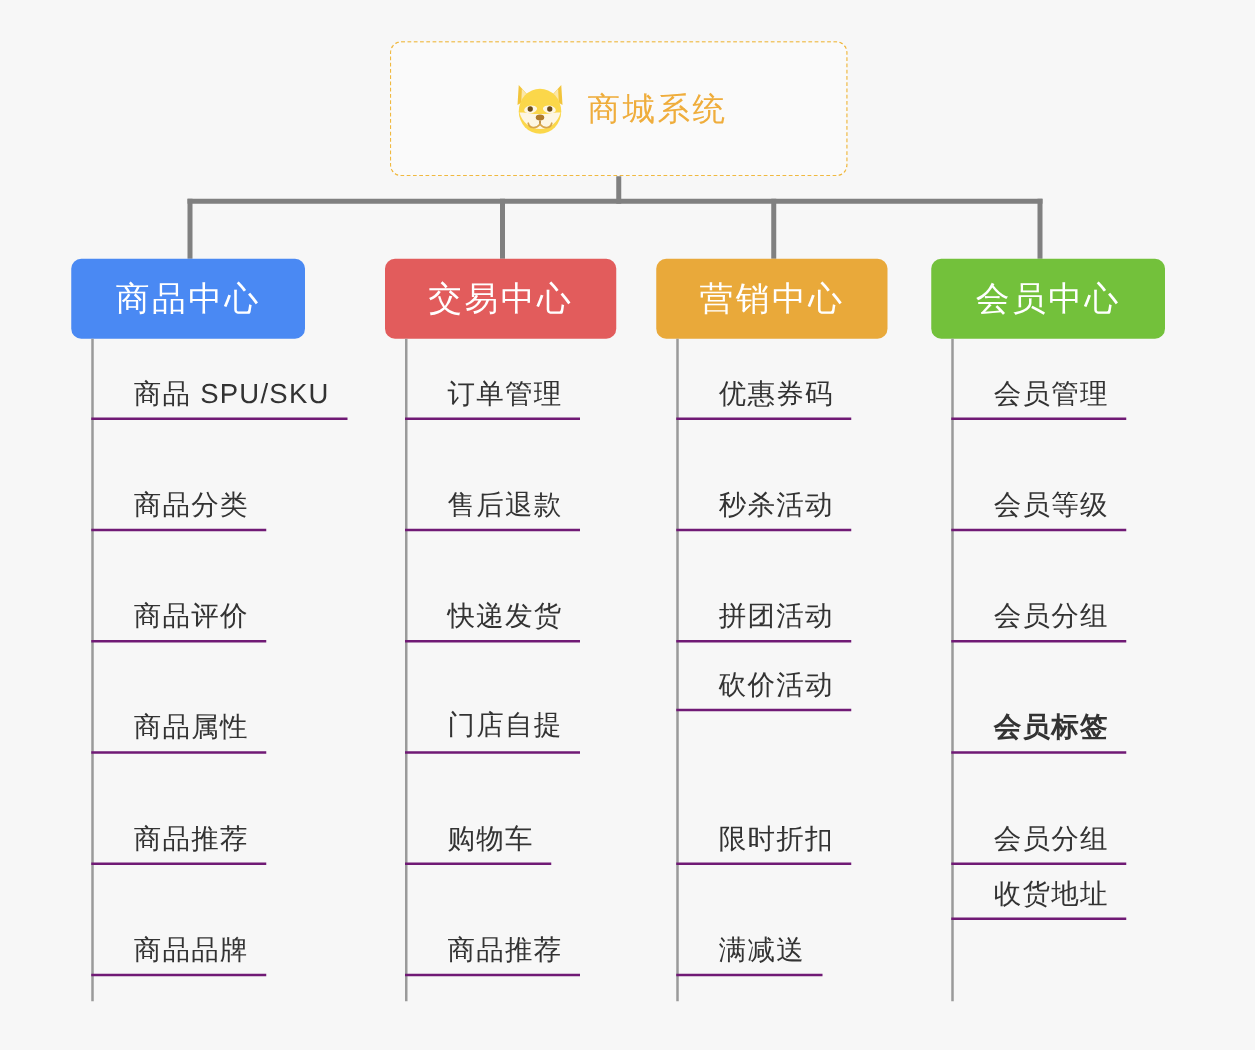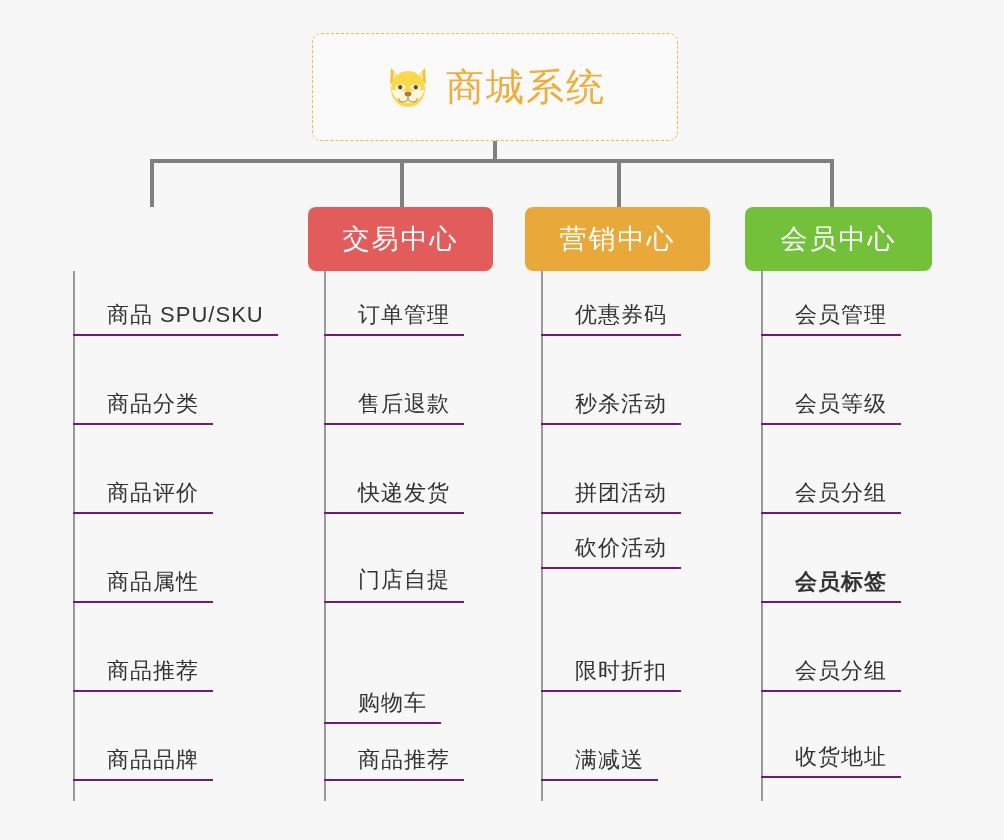--- a/index.html
+++ b/index.html
@@ -36,21 +36,21 @@
     justify-content: center;
     gap: 14px;
   }
   .root-emoji {
     width: 48px;
     height: 46px;
     position: relative;
     flex: none;
   }
   .root-title {
-    font-size: 38px;
+    font-size: 26px;
     color: #efad3c;
     letter-spacing: 2px;
     line-height: 1;
     white-space: nowrap;
     text-align: center;
   }
 
   
   .conn {
     position: absolute;
@@ -160,20 +160,25 @@
     <div class="root-title">商城系统</div>
   </div>
 
   <div class="conn stem"></div>
   <div class="conn hbar"></div>
   <div class="conn drop drop-0"></div>
   <div class="conn drop drop-1"></div>
   <div class="conn drop drop-2"></div>
   <div class="conn drop drop-3"></div>
 
+  <div class="branch branch-0">
+    <div class="branch-head" style="background: rgb(74, 137, 243);">
+      <span>商品中心</span>
+    </div>
+  </div>
   <div class="branch branch-2">
     <div class="branch-head" style="background: rgb(233, 169, 58);">
       <span>营销中心</span>
     </div>
   </div>
   <div class="branch branch-1">
     <div class="branch-head" style="background: rgb(226, 92, 92);">
       <span>交易中心</span>
     </div>
   </div>
@@ -192,29 +197,29 @@
       <div class="leaf" style="left: 73px; top: 330px;"><div class="leaf-inner" style="transform: translateY(-30px);"><span class="leaf-label">商品 SPU/SKU</span></div></div>
       <div class="leaf" style="left: 73px; top: 419px;"><div class="leaf-inner" style="transform: translateY(-30px);"><span class="leaf-label">商品分类</span></div></div>
       <div class="leaf" style="left: 73px; top: 508px;"><div class="leaf-inner" style="transform: translateY(-30px);"><span class="leaf-label">商品评价</span></div></div>
       <div class="leaf" style="left: 73px; top: 597px;"><div class="leaf-inner" style="transform: translateY(-30px);"><span class="leaf-label">商品属性</span></div></div>
       <div class="leaf" style="left: 73px; top: 686px;"><div class="leaf-inner" style="transform: translateY(-30px);"><span class="leaf-label">商品推荐</span></div></div>
       <div class="leaf" style="left: 73px; top: 775px;"><div class="leaf-inner" style="transform: translateY(-30px);"><span class="leaf-label">商品品牌</span></div></div>
       <div class="leaf" style="left: 324px; top: 330px;"><div class="leaf-inner" style="transform: translateY(-30px);"><span class="leaf-label">订单管理</span></div></div>
       <div class="leaf" style="left: 324px; top: 419px;"><div class="leaf-inner" style="transform: translateY(-30px);"><span class="leaf-label">售后退款</span></div></div>
       <div class="leaf" style="left: 324px; top: 508px;"><div class="leaf-inner" style="transform: translateY(-30px);"><span class="leaf-label">快递发货</span></div></div>
       <div class="leaf" style="left: 324px; top: 597px;"><div class="leaf-inner" style="transform: translateY(-30px); font-family: Liberation Mono, monospace;"><span class="leaf-label">门店自提</span></div></div>
-      <div class="leaf" style="left: 324px; top: 718px;"><div class="leaf-inner" style="transform: translateY(-30px);"><span class="leaf-label">购物车</span></div></div>
+      <div class="leaf" style="left: 324px; top: 686px;"><div class="leaf-inner" style="transform: translateY(-30px);"><span class="leaf-label">购物车</span></div></div>
       <div class="leaf" style="left: 324px; top: 775px;"><div class="leaf-inner" style="transform: translateY(-30px);"><span class="leaf-label">商品推荐</span></div></div>
       <div class="leaf" style="left: 541px; top: 330px;"><div class="leaf-inner" style="transform: translateY(-30px);"><span class="leaf-label">优惠券码</span></div></div>
       <div class="leaf" style="left: 541px; top: 419px;"><div class="leaf-inner" style="transform: translateY(-30px);"><span class="leaf-label">秒杀活动</span></div></div>
       <div class="leaf" style="left: 541px; top: 508px;"><div class="leaf-inner" style="transform: translateY(-30px);"><span class="leaf-label">拼团活动</span></div></div>
       <div class="leaf" style="left: 541px; top: 563px;"><div class="leaf-inner" style="transform: translateY(-30px);"><span class="leaf-label">砍价活动</span></div></div>
       <div class="leaf" style="left: 541px; top: 686px;"><div class="leaf-inner" style="transform: translateY(-30px);"><span class="leaf-label">限时折扣</span></div></div>
       <div class="leaf" style="left: 541px; top: 775px;"><div class="leaf-inner" style="transform: translateY(-30px);"><span class="leaf-label">满减送</span></div></div>
       <div class="leaf" style="left: 761px; top: 330px;"><div class="leaf-inner" style="transform: translateY(-30px);"><span class="leaf-label">会员管理</span></div></div>
       <div class="leaf" style="left: 761px; top: 419px;"><div class="leaf-inner" style="transform: translateY(-30px);"><span class="leaf-label">会员等级</span></div></div>
       <div class="leaf" style="left: 761px; top: 508px;"><div class="leaf-inner" style="transform: translateY(-30px);"><span class="leaf-label">会员分组</span></div></div>
       <div class="leaf" style="left: 761px; top: 597px; font-weight: bold;"><div class="leaf-inner" style="transform: translateY(-30px);"><span class="leaf-label">会员标签</span></div></div>
       <div class="leaf" style="left: 761px; top: 686px;"><div class="leaf-inner" style="transform: translateY(-30px);"><span class="leaf-label">会员分组</span></div></div>
-      <div class="leaf" style="left: 761px; top: 772px;"><div class="leaf-inner" style="transform: translateY(-30px);"><span class="leaf-label">收货地址</span></div></div>
+      <div class="leaf" style="left: 761px; top: 730px;"><div class="leaf-inner" style="transform: translateY(-30px);"><span class="leaf-label">收货地址</span></div></div>
     </div>
 
 </div>
 
 </body></html>

